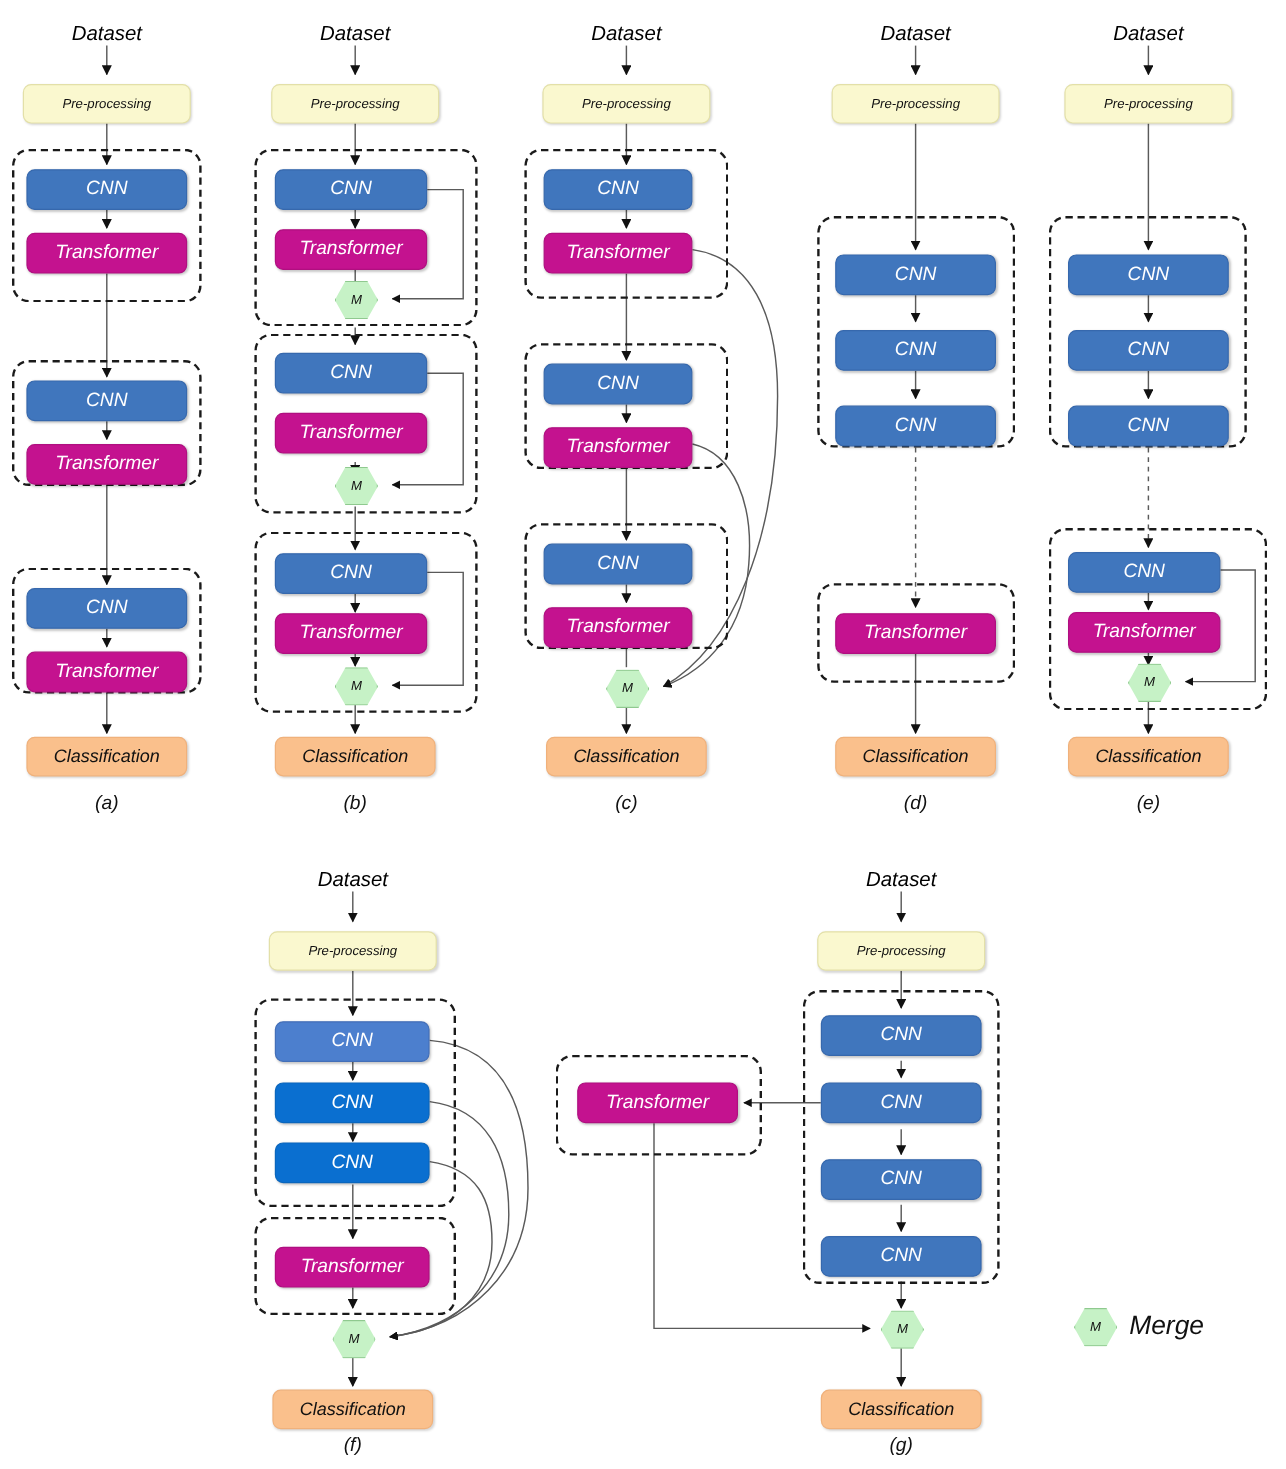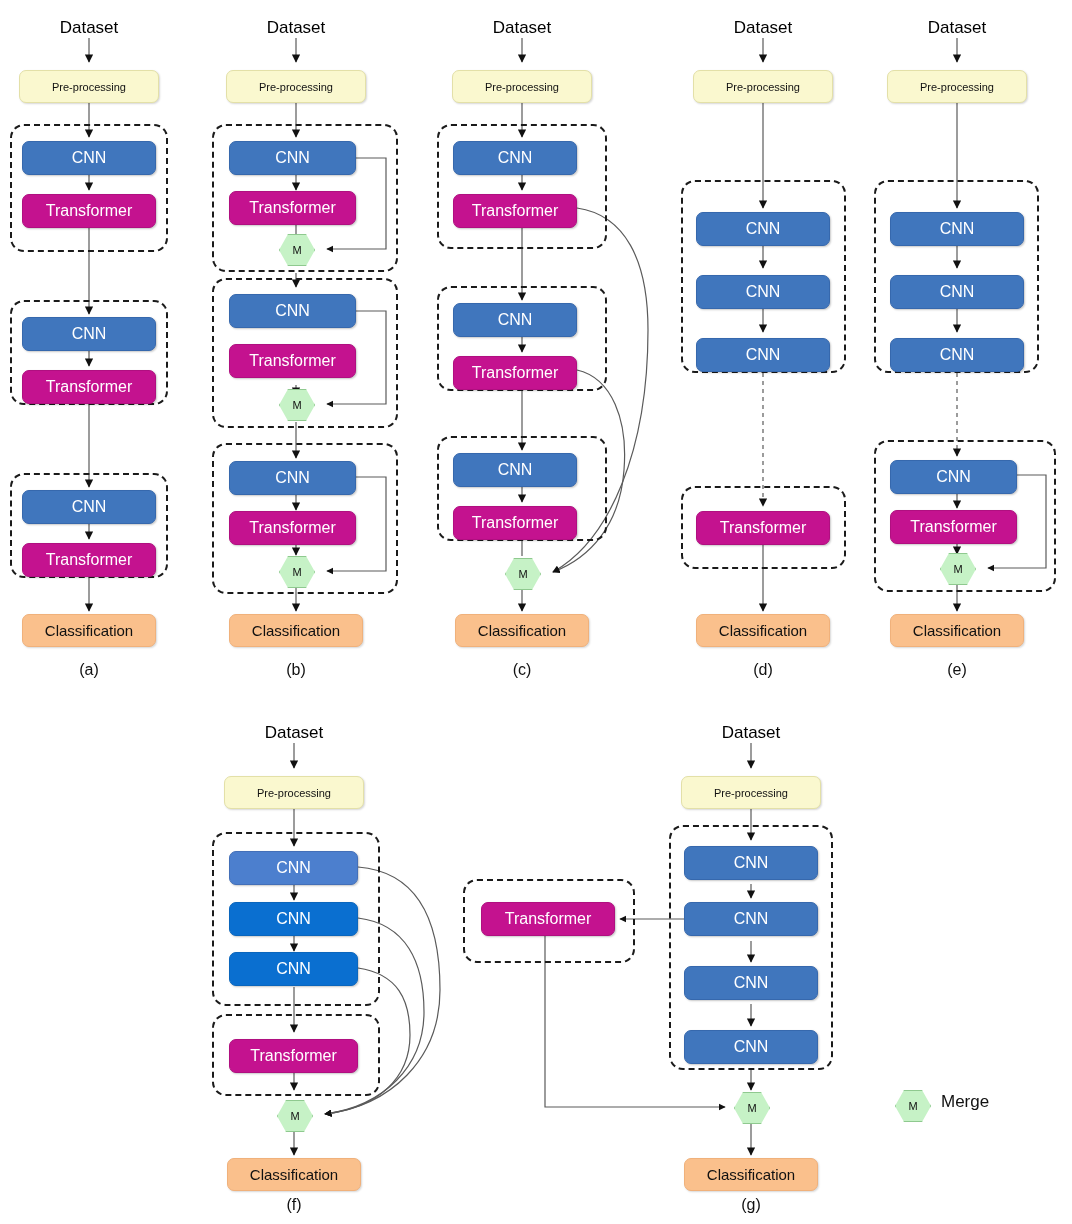--- a/index.html
+++ b/index.html
@@ -2,21 +2,21 @@
 <html><head>
 <meta charset="utf-8">
 <title>CNN-Transformer Hybrid Architectures</title>
 <style>
   html,body{margin:0;padding:0;background:#ffffff;}
   body{
     width:1072px;height:1224px;position:relative;overflow:hidden;
     font-family:"Liberation Sans","DejaVu Sans",sans-serif;
     color:#111111;
   }
-  #stage{position:absolute;left:0;top:0;width:1072px;height:1224px;}
+  #stage{position:absolute;left:0;top:0;width:1072px;height:1224px;font-style:italic;}
   svg.edges{position:absolute;left:0;top:0;width:1072px;height:1224px;pointer-events:none;}
 
   .node{
     position:absolute;box-sizing:border-box;
     display:flex;align-items:center;justify-content:center;
     text-align:center;white-space:nowrap;
     border-radius:7px;
   }
   .n-dataset{
     background:transparent;color:#000;font-size:17px;border:0;
@@ -53,21 +53,21 @@
     font-size:11px;color:#111;
     background:#c6f2c6;
     border:1px solid #8fc98f;
     clip-path:polygon(25% 0%,75% 0%,100% 50%,75% 100%,25% 100%,0% 50%);
   }
   .caption{
     position:absolute;font-size:16px;color:#111;text-align:center;
     white-space:nowrap;
   }
   .legend-label{
-    position:absolute;font-size:17px;color:#111;white-space:nowrap;
+    position:absolute;font-size:22px;color:#111;white-space:nowrap;
   }
 </style>
 </head>
 <body>
 
 <div id="stage">
 
   <svg class="edges" viewBox="0 0 1072 1224">
     <defs>
       <marker id="ah" viewBox="0 0 10 10" refX="9" refY="5" markerWidth="7" markerHeight="7" orient="auto-start-reverse">

